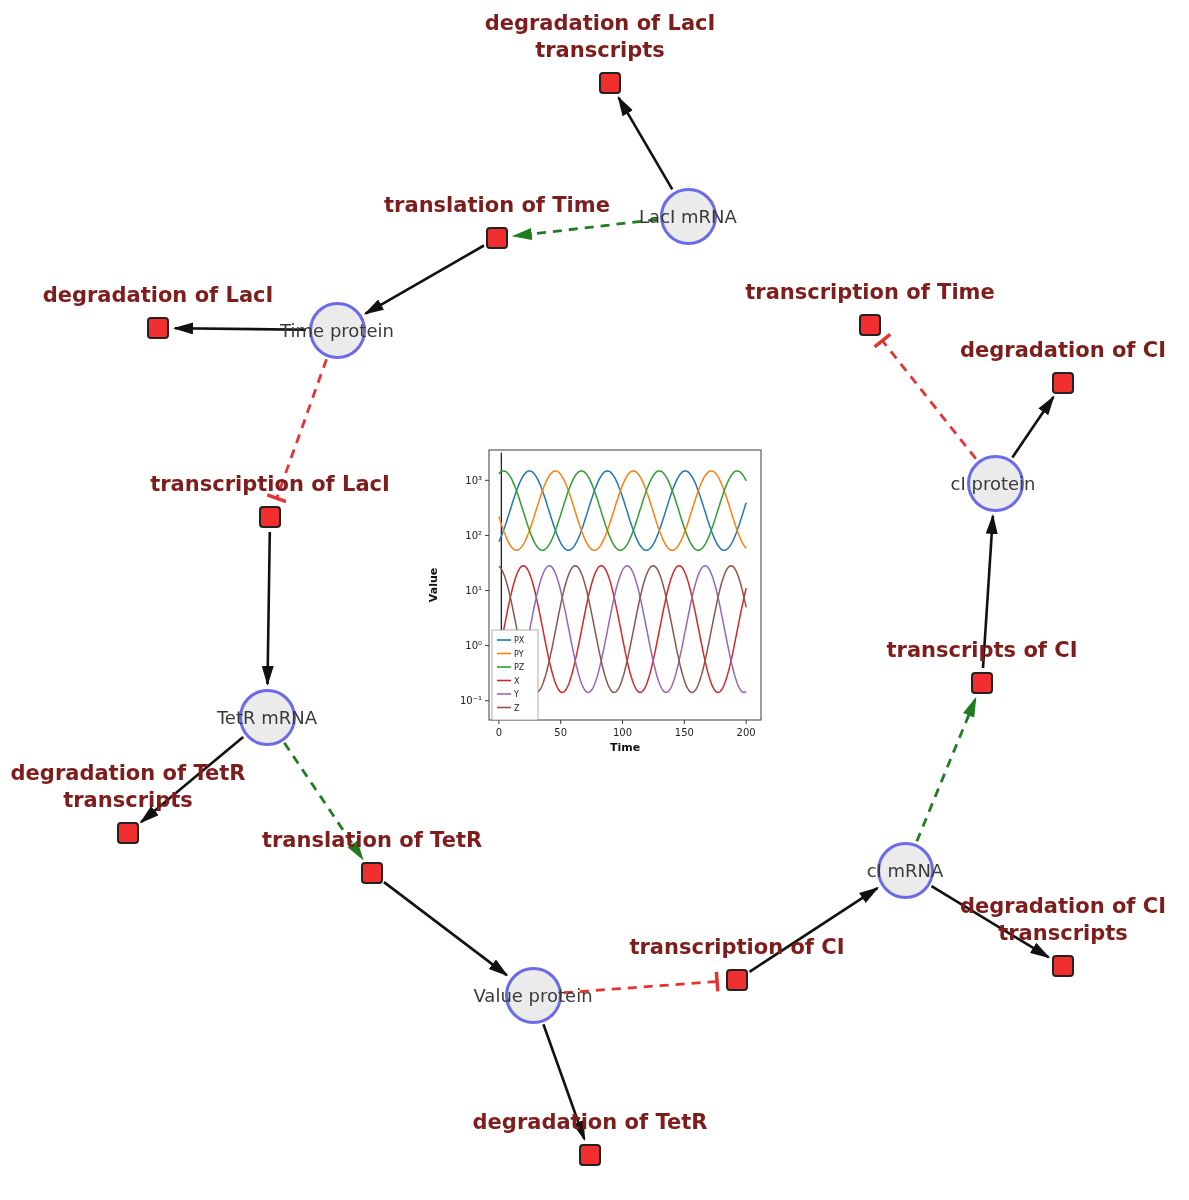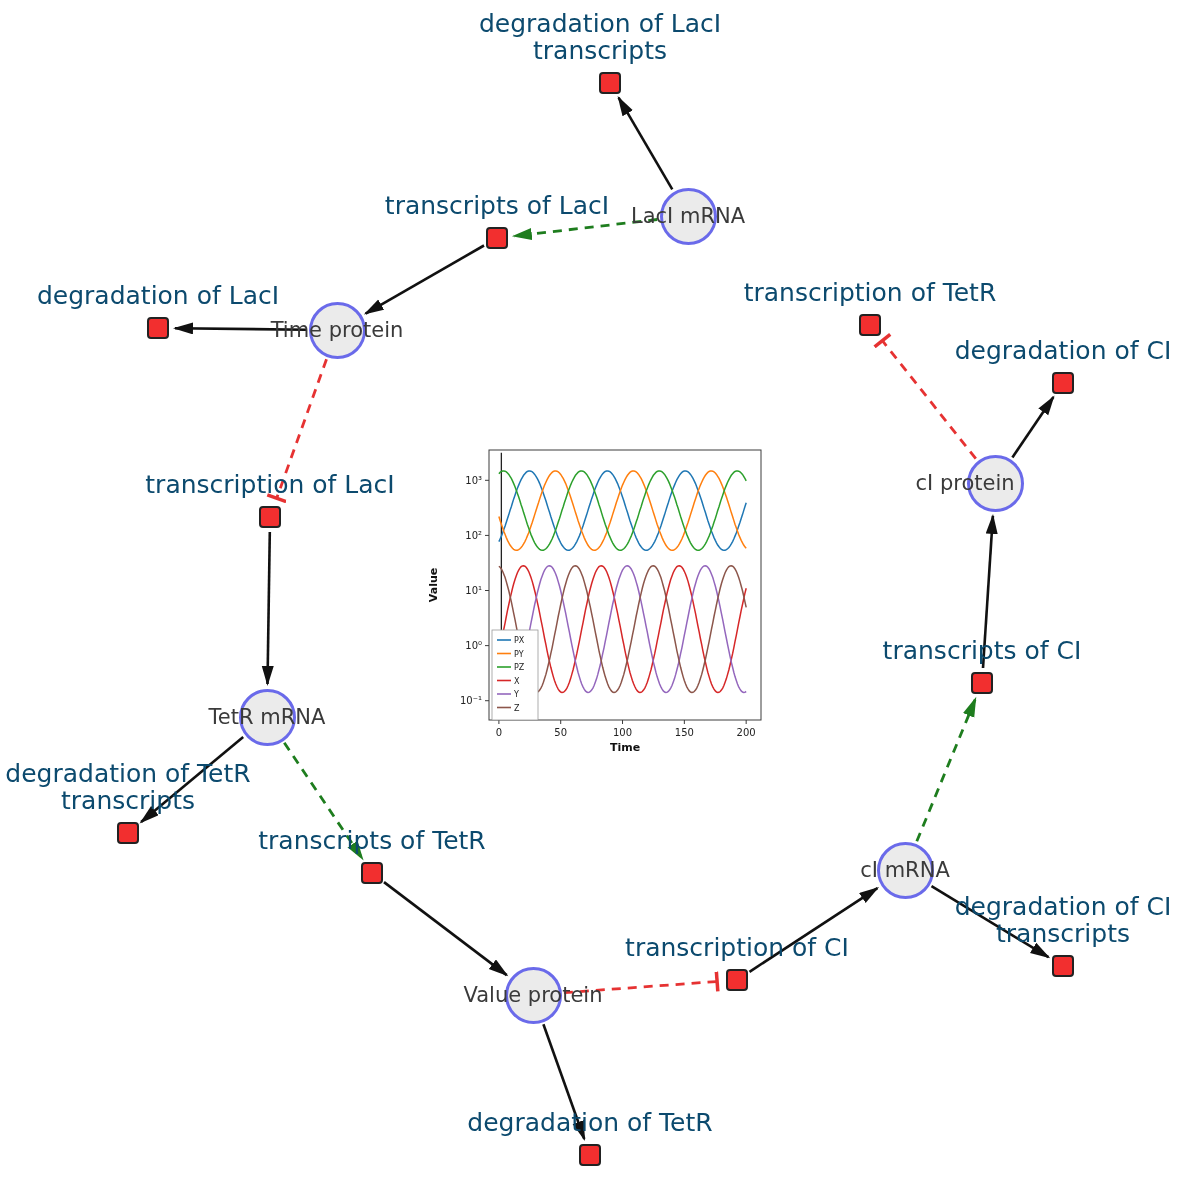--- a/index.html
+++ b/index.html
@@ -25,30 +25,30 @@
   .mk-black{fill:var(--edge-black);}
   .mk-green{fill:var(--edge-green);}
   .mk-red{stroke:var(--edge-red);stroke-width:3.5;}
   .species-node{
     position:absolute;width:57px;height:57px;border-radius:50%;
     background:var(--species-fill);border:3px solid var(--species-border);
     box-sizing:border-box;
   }
   .species-label{
     position:absolute;transform:translate(-50%,-50%);
-    font-size:21px;color:#3a3a3a;white-space:nowrap;
+    font-size:18px;color:#3a3a3a;white-space:nowrap;
   }
   .reaction-node{
     position:absolute;width:22px;height:22px;
     background:var(--reaction-fill);border:2.5px solid var(--reaction-border);
     border-radius:4px;box-sizing:border-box;
   }
   .reaction-label{
     position:absolute;transform:translate(-50%,-100%);
-    font-size:25px;font-weight:normal;color:#0c4a6e;
+    font-size:21px;font-weight:bold;color:#7f1d1d;
     text-align:center;line-height:27px;
   }
   .reaction-label div{white-space:nowrap;}
   #inset{position:absolute;left:425px;top:438px;width:345px;height:322px;background:#fff;}
   #inset-svg text{font-family:"DejaVu Sans","Liberation Sans",sans-serif;}
   .plot-box{fill:none;stroke:#3c3c3c;stroke-width:1;}
   .tick{stroke:#3c3c3c;stroke-width:1;}
   .tick-label{font-size:10px;fill:#222;}
   .axis-label{font-size:11px;font-weight:bold;fill:#111;}
   .legend-box{fill:#ffffff;stroke:#999;stroke-width:0.8;}
@@ -91,60 +91,60 @@
         <line x1="975.8" y1="458.7" x2="882.4" y2="340.7" class="edge-red" marker-end="url(#tbar-red)"></line>
       </g>
   </svg>
 
   <div id="node-layer">
       <div class="species-node" style="left: 659.5px; top: 187.5px;"></div>
       <div class="species-label" style="left: 688px; top: 216px;">LacI mRNA</div>
       <div class="species-node" style="left: 308.5px; top: 301.5px;"></div>
       <div class="species-label" style="left: 337px; top: 330px;">Time protein</div>
       <div class="species-node" style="left: 966.5px; top: 454.5px;"></div>
-      <div class="species-label" style="left: 965px; top: 483px;">cI protein</div>
+      <div class="species-label" style="left: 993px; top: 483px;">cI protein</div>
       <div class="species-node" style="left: 238.5px; top: 688.5px;"></div>
       <div class="species-label" style="left: 267px; top: 717px;">TetR mRNA</div>
       <div class="species-node" style="left: 876.5px; top: 841.5px;"></div>
       <div class="species-label" style="left: 905px; top: 870px;">cI mRNA</div>
       <div class="species-node" style="left: 504.5px; top: 966.5px;"></div>
       <div class="species-label" style="left: 533px; top: 995px;">Value protein</div>
       <div class="reaction-node" style="left: 599px; top: 72px;"></div>
       <div class="reaction-label" style="left: 600px; top: 64px;">
         <div>degradation of LacI</div>
         <div>transcripts</div>
       </div>
       <div class="reaction-node" style="left: 486px; top: 227px;"></div>
       <div class="reaction-label" style="left: 497px; top: 219px;">
-        <div>transcripts of LacI</div>
+        <div>translation of Time</div>
       </div>
       <div class="reaction-node" style="left: 147px; top: 317px;"></div>
       <div class="reaction-label" style="left: 158px; top: 309px;">
         <div>degradation of LacI</div>
       </div>
       <div class="reaction-node" style="left: 859px; top: 314px;"></div>
       <div class="reaction-label" style="left: 870px; top: 306px;">
-        <div>transcription of TetR</div>
+        <div>transcription of Time</div>
       </div>
       <div class="reaction-node" style="left: 1052px; top: 372px;"></div>
       <div class="reaction-label" style="left: 1063px; top: 364px;">
         <div>degradation of CI</div>
       </div>
       <div class="reaction-node" style="left: 259px; top: 506px;"></div>
       <div class="reaction-label" style="left: 270px; top: 498px;">
         <div>transcription of LacI</div>
       </div>
       <div class="reaction-node" style="left: 117px; top: 822px;"></div>
       <div class="reaction-label" style="left: 128px; top: 814px;">
         <div>degradation of TetR</div>
         <div>transcripts</div>
       </div>
       <div class="reaction-node" style="left: 361px; top: 862px;"></div>
       <div class="reaction-label" style="left: 372px; top: 854px;">
-        <div>transcripts of TetR</div>
+        <div>translation of TetR</div>
       </div>
       <div class="reaction-node" style="left: 579px; top: 1144px;"></div>
       <div class="reaction-label" style="left: 590px; top: 1136px;">
         <div>degradation of TetR</div>
       </div>
       <div class="reaction-node" style="left: 726px; top: 969px;"></div>
       <div class="reaction-label" style="left: 737px; top: 961px;">
         <div>transcription of CI</div>
       </div>
       <div class="reaction-node" style="left: 1052px; top: 955px;"></div>

